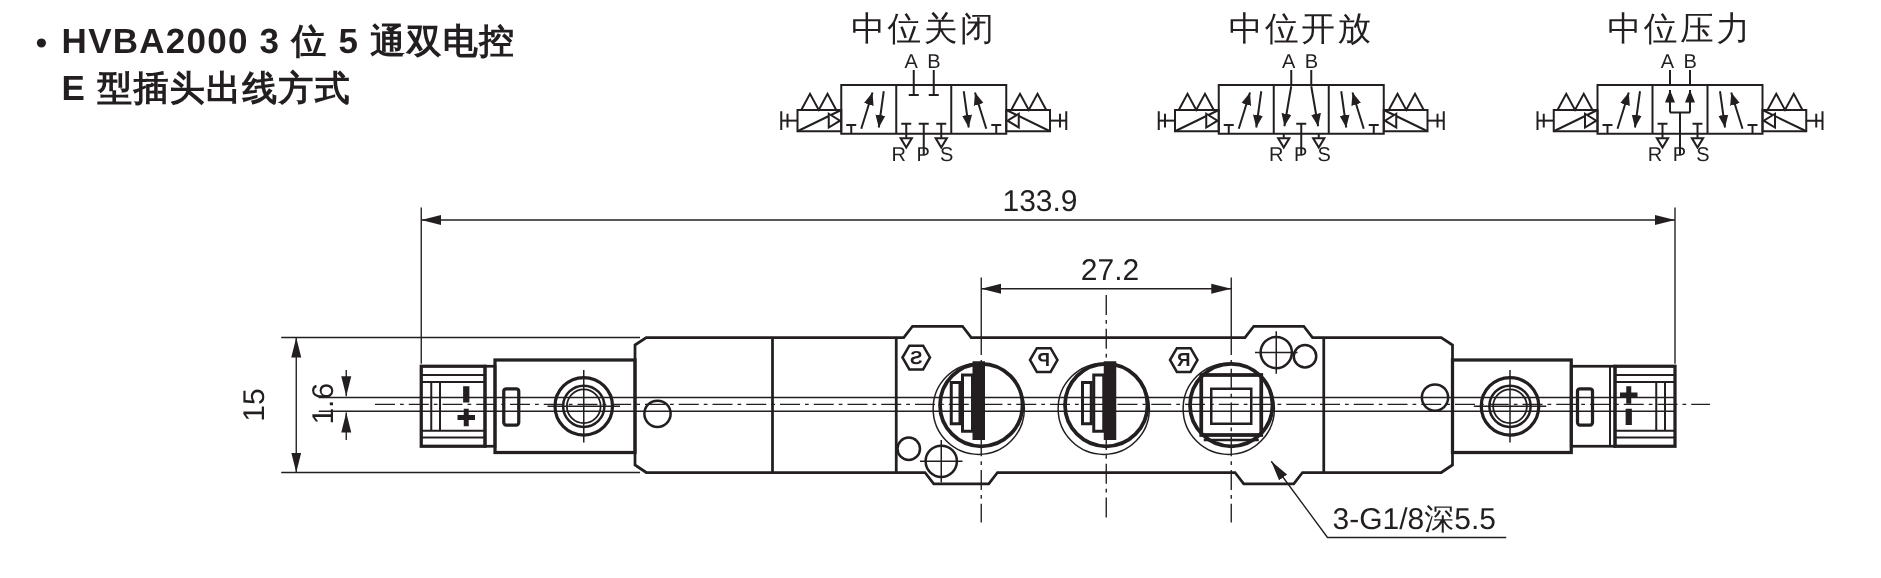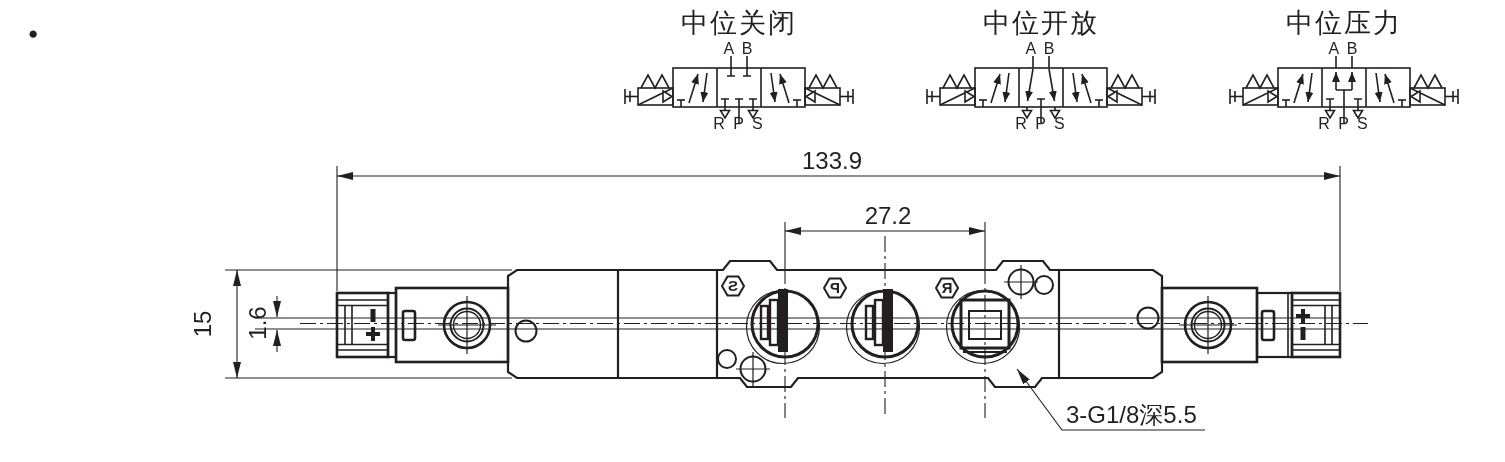--- a/index.html
+++ b/index.html
@@ -27,20 +27,22 @@
   text.cjk{font-size:27px;letter-spacing:2px;}
   text.port{font-size:16px;letter-spacing:2px;}
   text.hex{font-size:15px;font-weight:bold;}
 </style>
 </head>
 <body>
 
 <div class="hdr">
   <span class="bullet">●</span>
   <div>
+    <div>HVBA2000 3 位 5 通双电控</div>
+    <div>E 型插头出线方式</div>
   </div>
 </div>
 
 <svg width="1505" height="462" viewBox="0 0 1505 462">
   <defs>
     <marker id="arr" markerUnits="userSpaceOnUse" markerWidth="18" markerHeight="10" refX="16" refY="5" orient="auto-start-reverse" viewBox="0 0 18 10">
       <path d="M0,1 L16,5 L0,9 Z" fill="#231f20"></path>
     </marker>
     <marker id="arrs" markerUnits="userSpaceOnUse" markerWidth="12" markerHeight="9" refX="10" refY="4.5" orient="auto-start-reverse" viewBox="0 0 12 9">
       <path d="M0,0.5 L10,4.5 L0,8.5 Z" fill="#231f20"></path>

